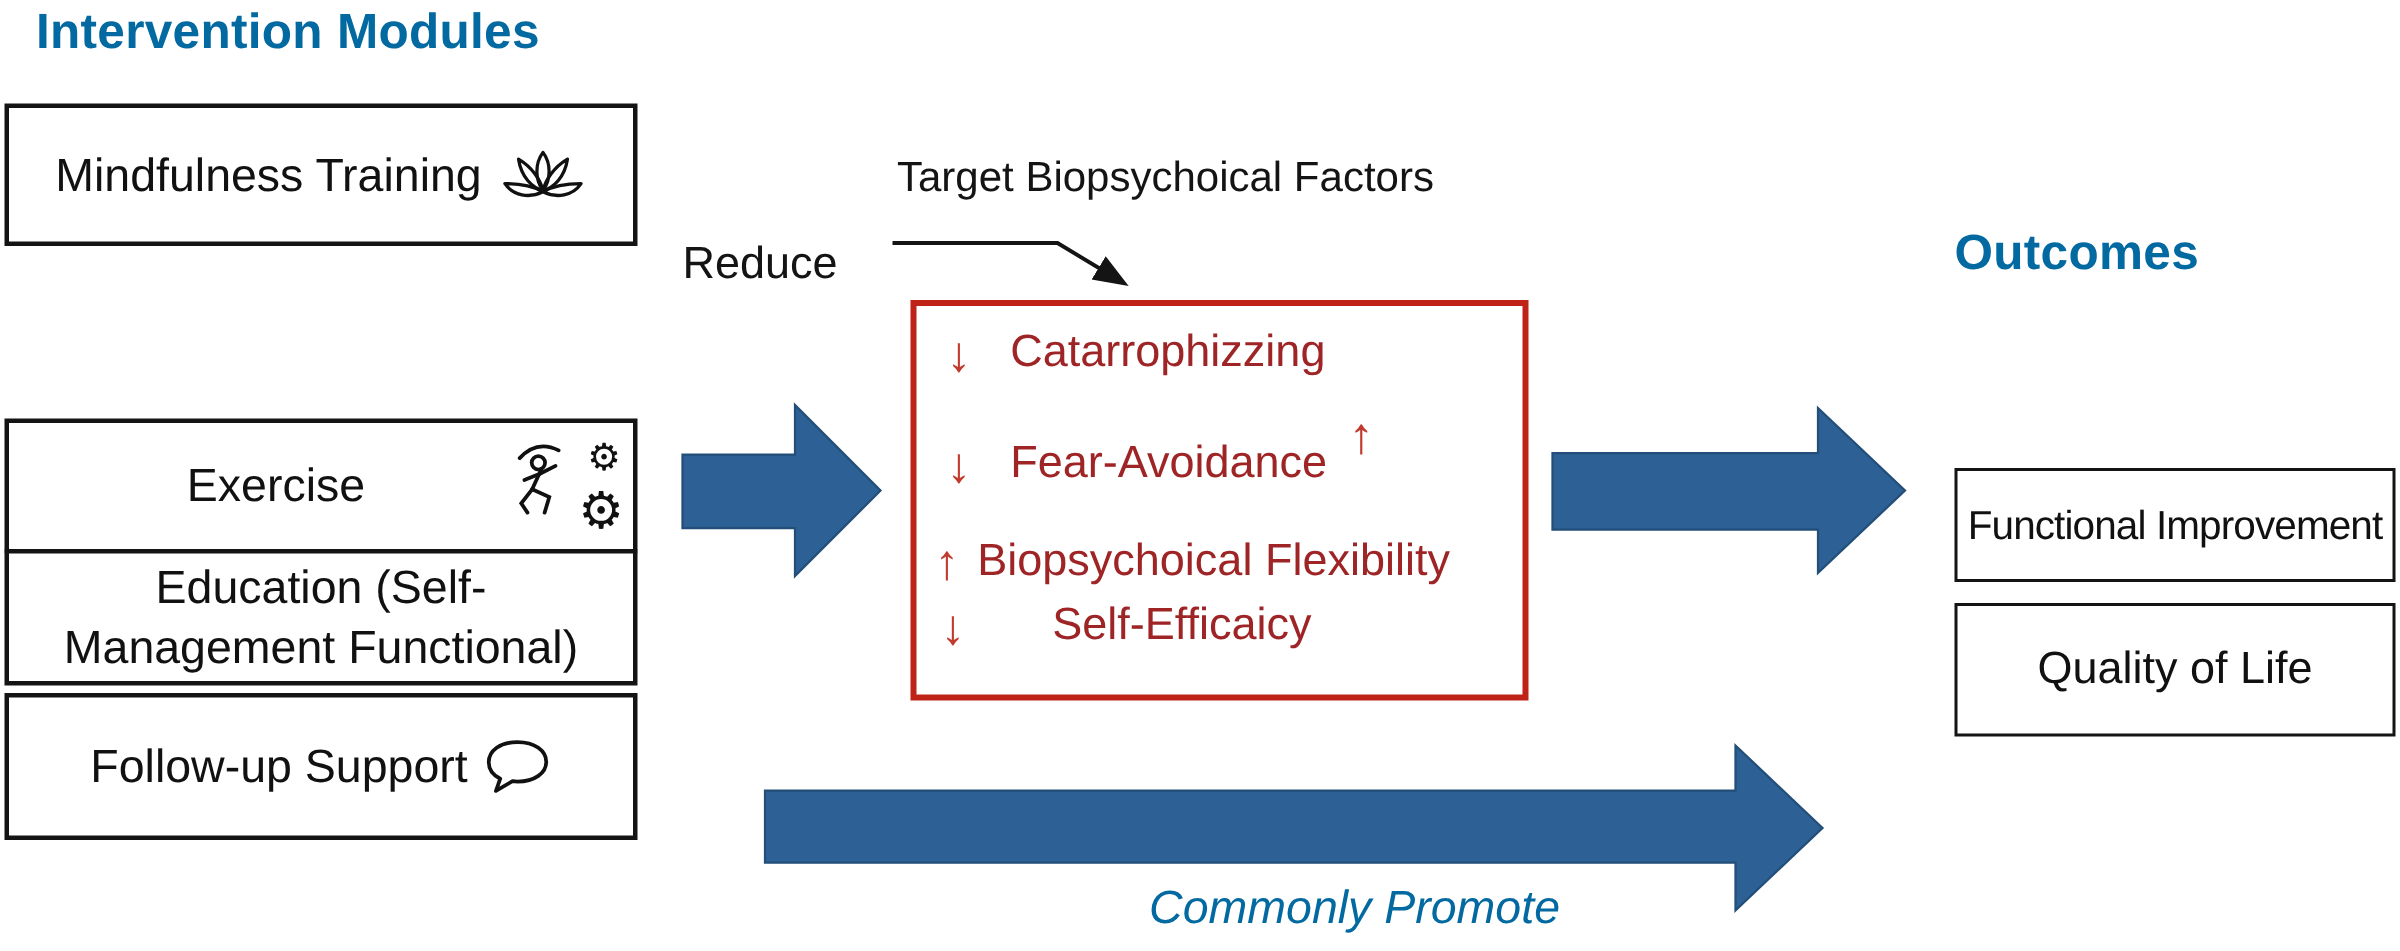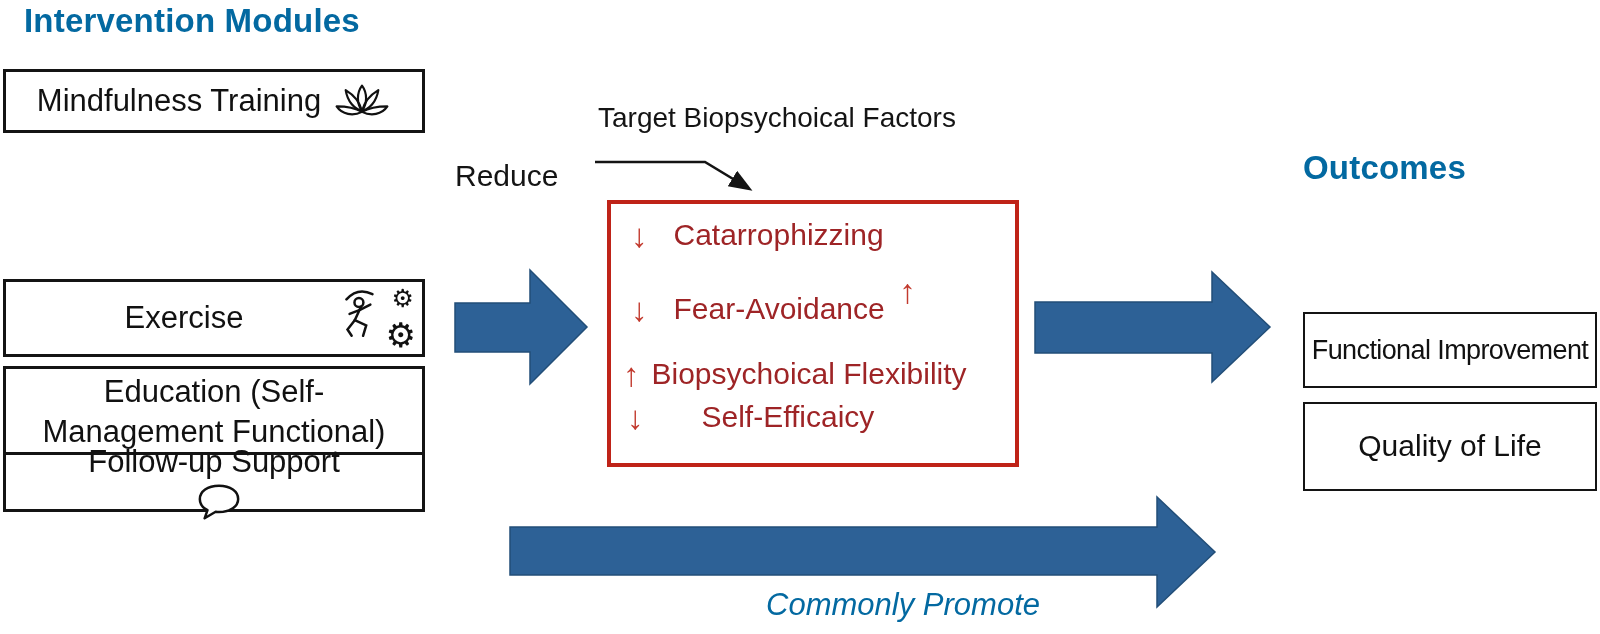--- a/index.html
+++ b/index.html
@@ -49,56 +49,56 @@
   .gear-big{font-size:34px;bottom:-4px;right:-2px;}
   svg{display:block;}
 </style>
 </head>
 <body>
 
 <div id="canvas">
 
   <div class="abs panel-title" style="left:24px;top:2px;">Intervention Modules</div>
 
-  <div class="box module-box" style="top:69px;height:64px;">
+  <div class="box module-box" style="top:69px;height:95px;">
     <span>Mindfulness Training</span>
     <span class="icon" style="margin-left:12px;">
       <svg width="58" height="40" viewBox="0 0 64 42" fill="none" stroke="#111" stroke-width="2.4" stroke-linejoin="round">
         <path d="M32 4 C26 12 26 24 32 32 C38 24 38 12 32 4 Z"></path>
         <path d="M32 32 C24 30 16 22 14 9 C24 15 30 24 32 32 Z"></path>
         <path d="M32 32 C40 30 48 22 50 9 C40 15 34 24 32 32 Z"></path>
         <path d="M32 33 C22 38 10 36 4 27 C14 27 25 29 32 33 Z"></path>
         <path d="M32 33 C42 38 54 36 60 27 C50 27 39 29 32 33 Z"></path>
       </svg>
     </span>
   </div>
 
 
-  <div class="box module-box" style="top:279px;height:78px;">
+  <div class="box module-box" style="top:279px;height:90px;">
     <span style="margin-right:60px;">Exercise</span>
     <span class="exercise-icon">
       <svg width="38" height="54" viewBox="0 0 36 52" fill="none" stroke="#111" stroke-width="2.4" stroke-linecap="round">
         <path d="M4 11 Q15 -1 29 6"></path>
         <circle cx="16" cy="14" r="4.3"></circle>
         <path d="M18 18 L12 31"></path>
         <path d="M17 21 L27 16"></path>
         <path d="M17 21 L7 25"></path>
         <path d="M12 31 L23 36 L20 46"></path>
         <path d="M12 31 L5 40 L9 46"></path>
       </svg>
       <span class="gear gear-small">⚙</span>
       <span class="gear gear-big">⚙</span>
     </span>
   </div>
 
   <div class="box module-box" style="top:366px;height:91px;">
     <span>Education (Self-Management Functional)</span>
   </div>
 
-  <div class="box module-box" style="top:452px;height:60px;flex-direction:column;">
+  <div class="box module-box" style="top:462px;height:98px;">
     <span>Follow-up Support</span>
     <span class="icon" style="margin-left:10px;">
       <svg width="46" height="40" viewBox="0 0 48 40" fill="#fff" stroke="#111" stroke-width="2.6" stroke-linejoin="round">
         <path d="M24 3 C12 3 4 9 4 17 C4 22 7 26 12 28.5 L9 37 L20.5 30.2 C21.7 30.4 22.8 30.5 24 30.5 C36 30.5 44 24.5 44 16.8 C44 9 36 3 24 3 Z"></path>
       </svg>
     </span>
   </div>
 
   <div class="abs label-text" style="left:455px;top:159px;">Reduce</div>
 

